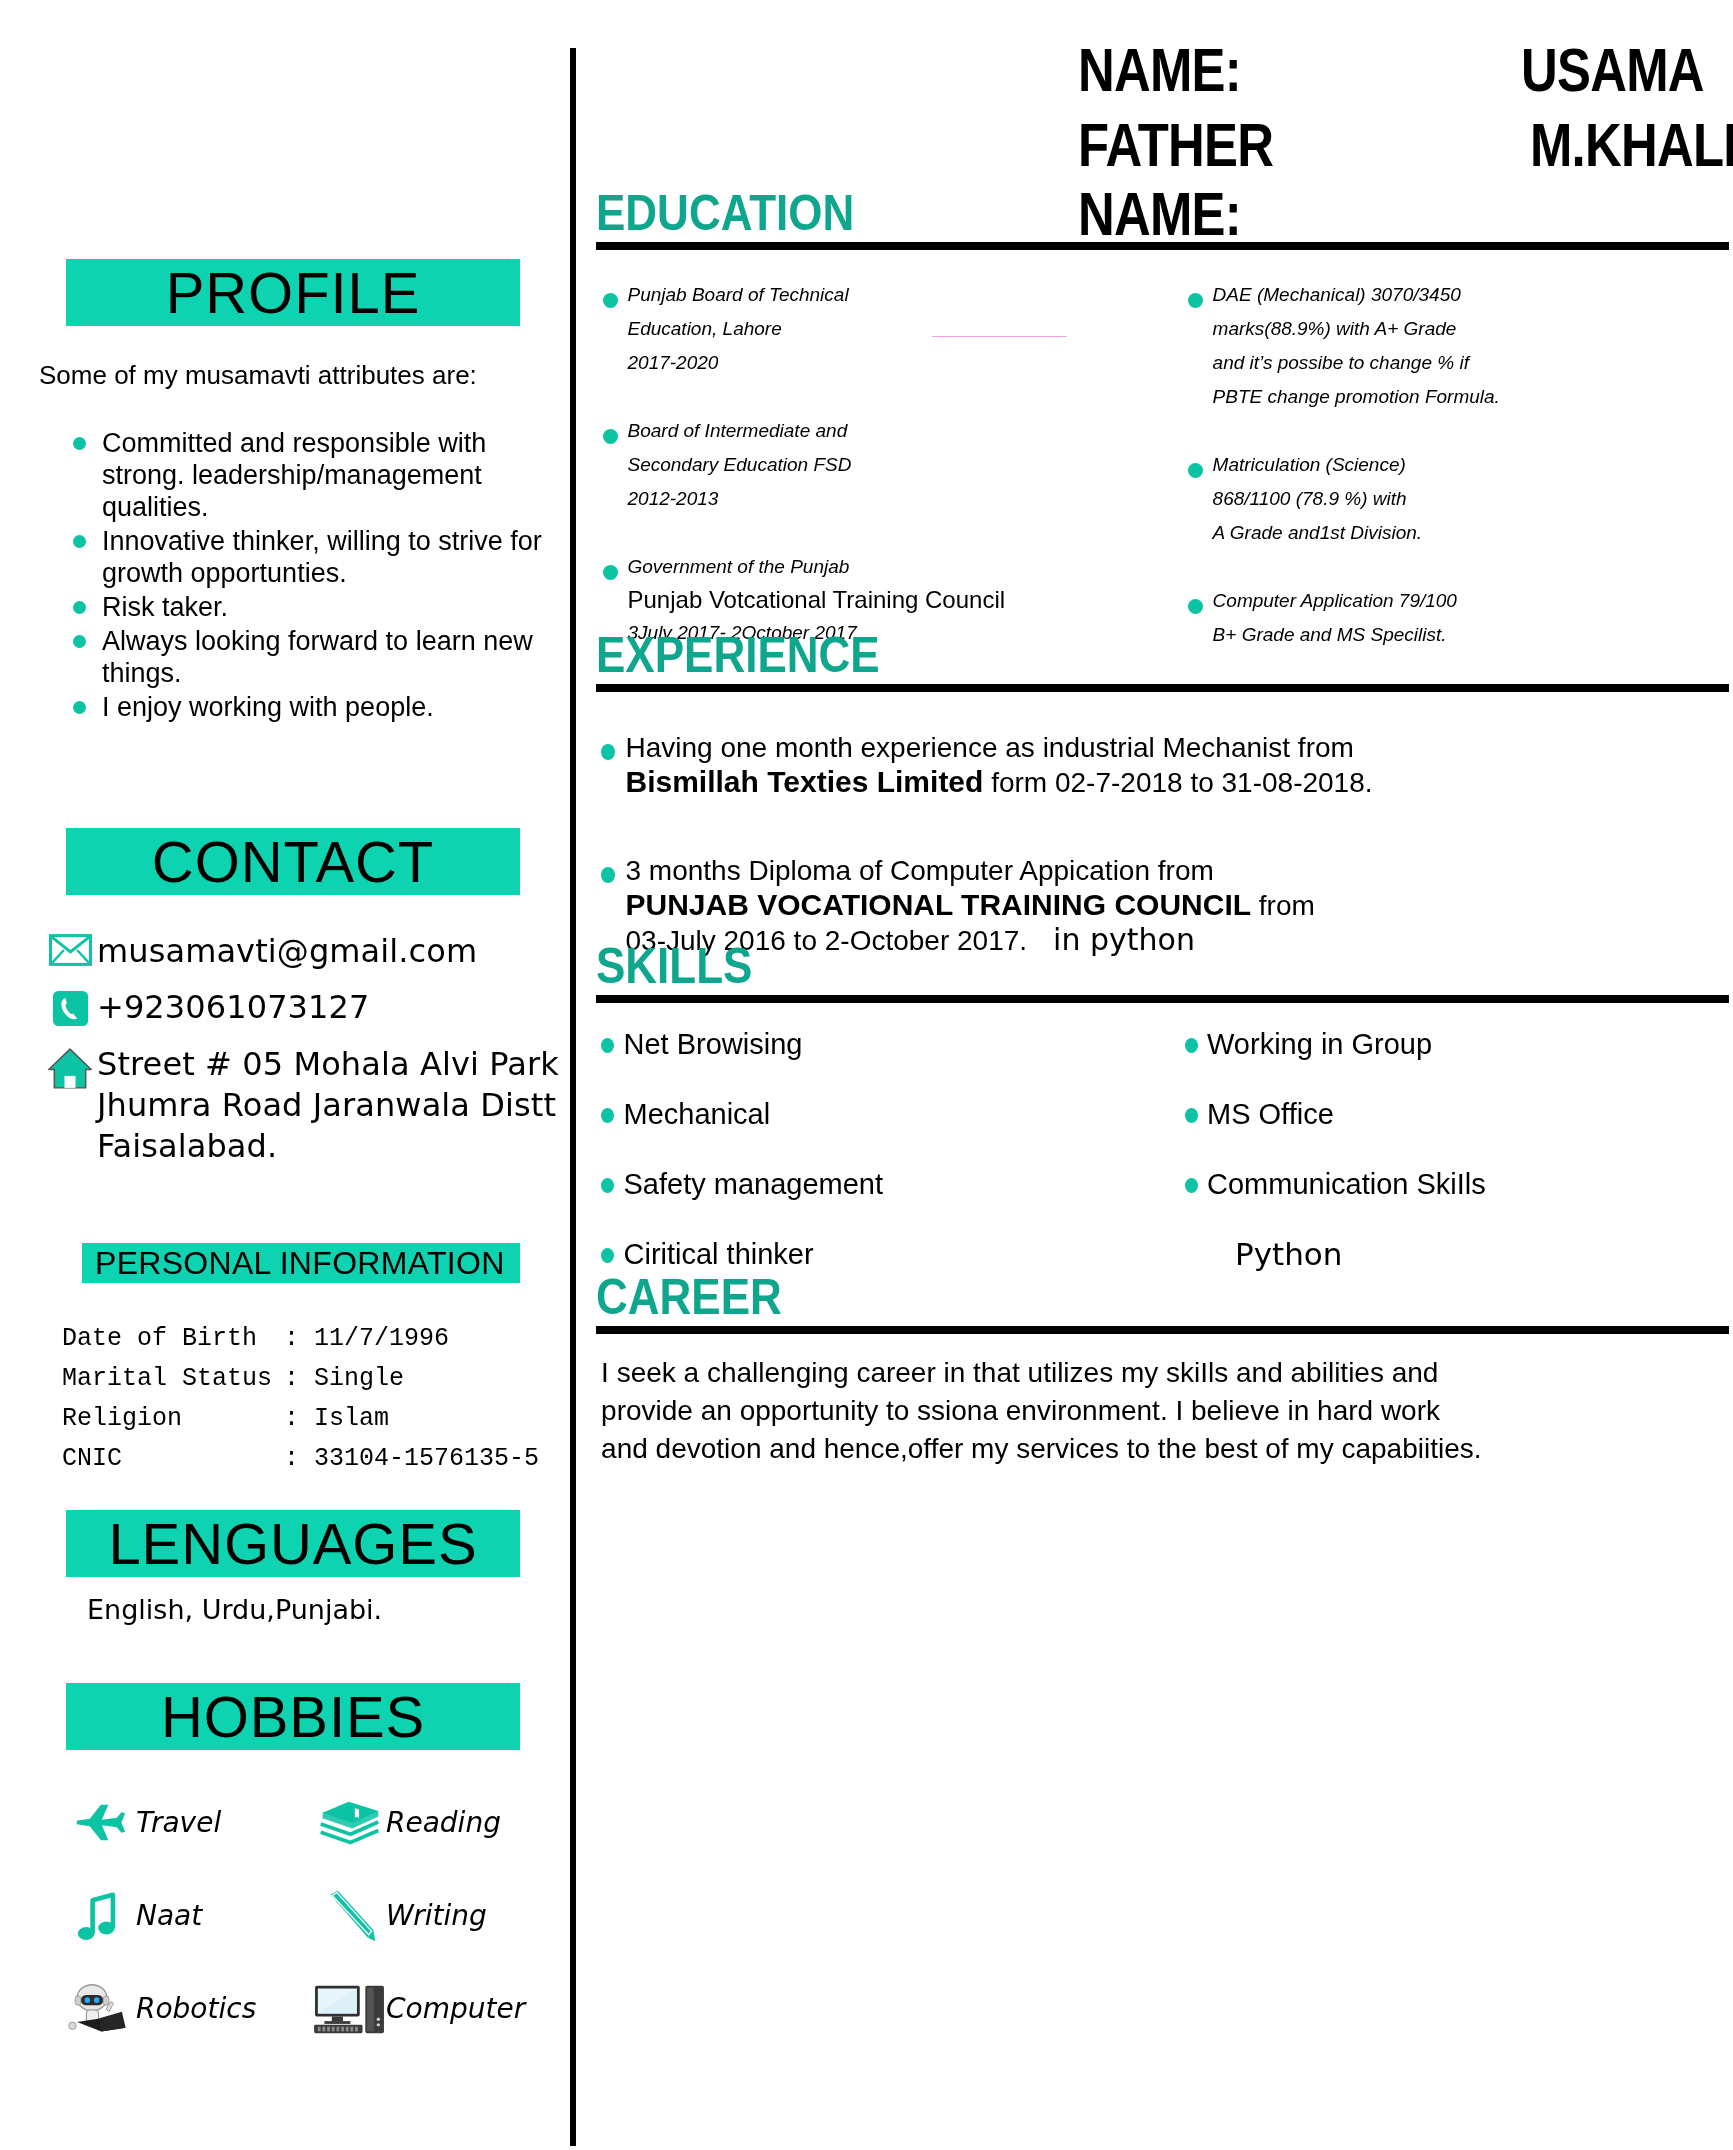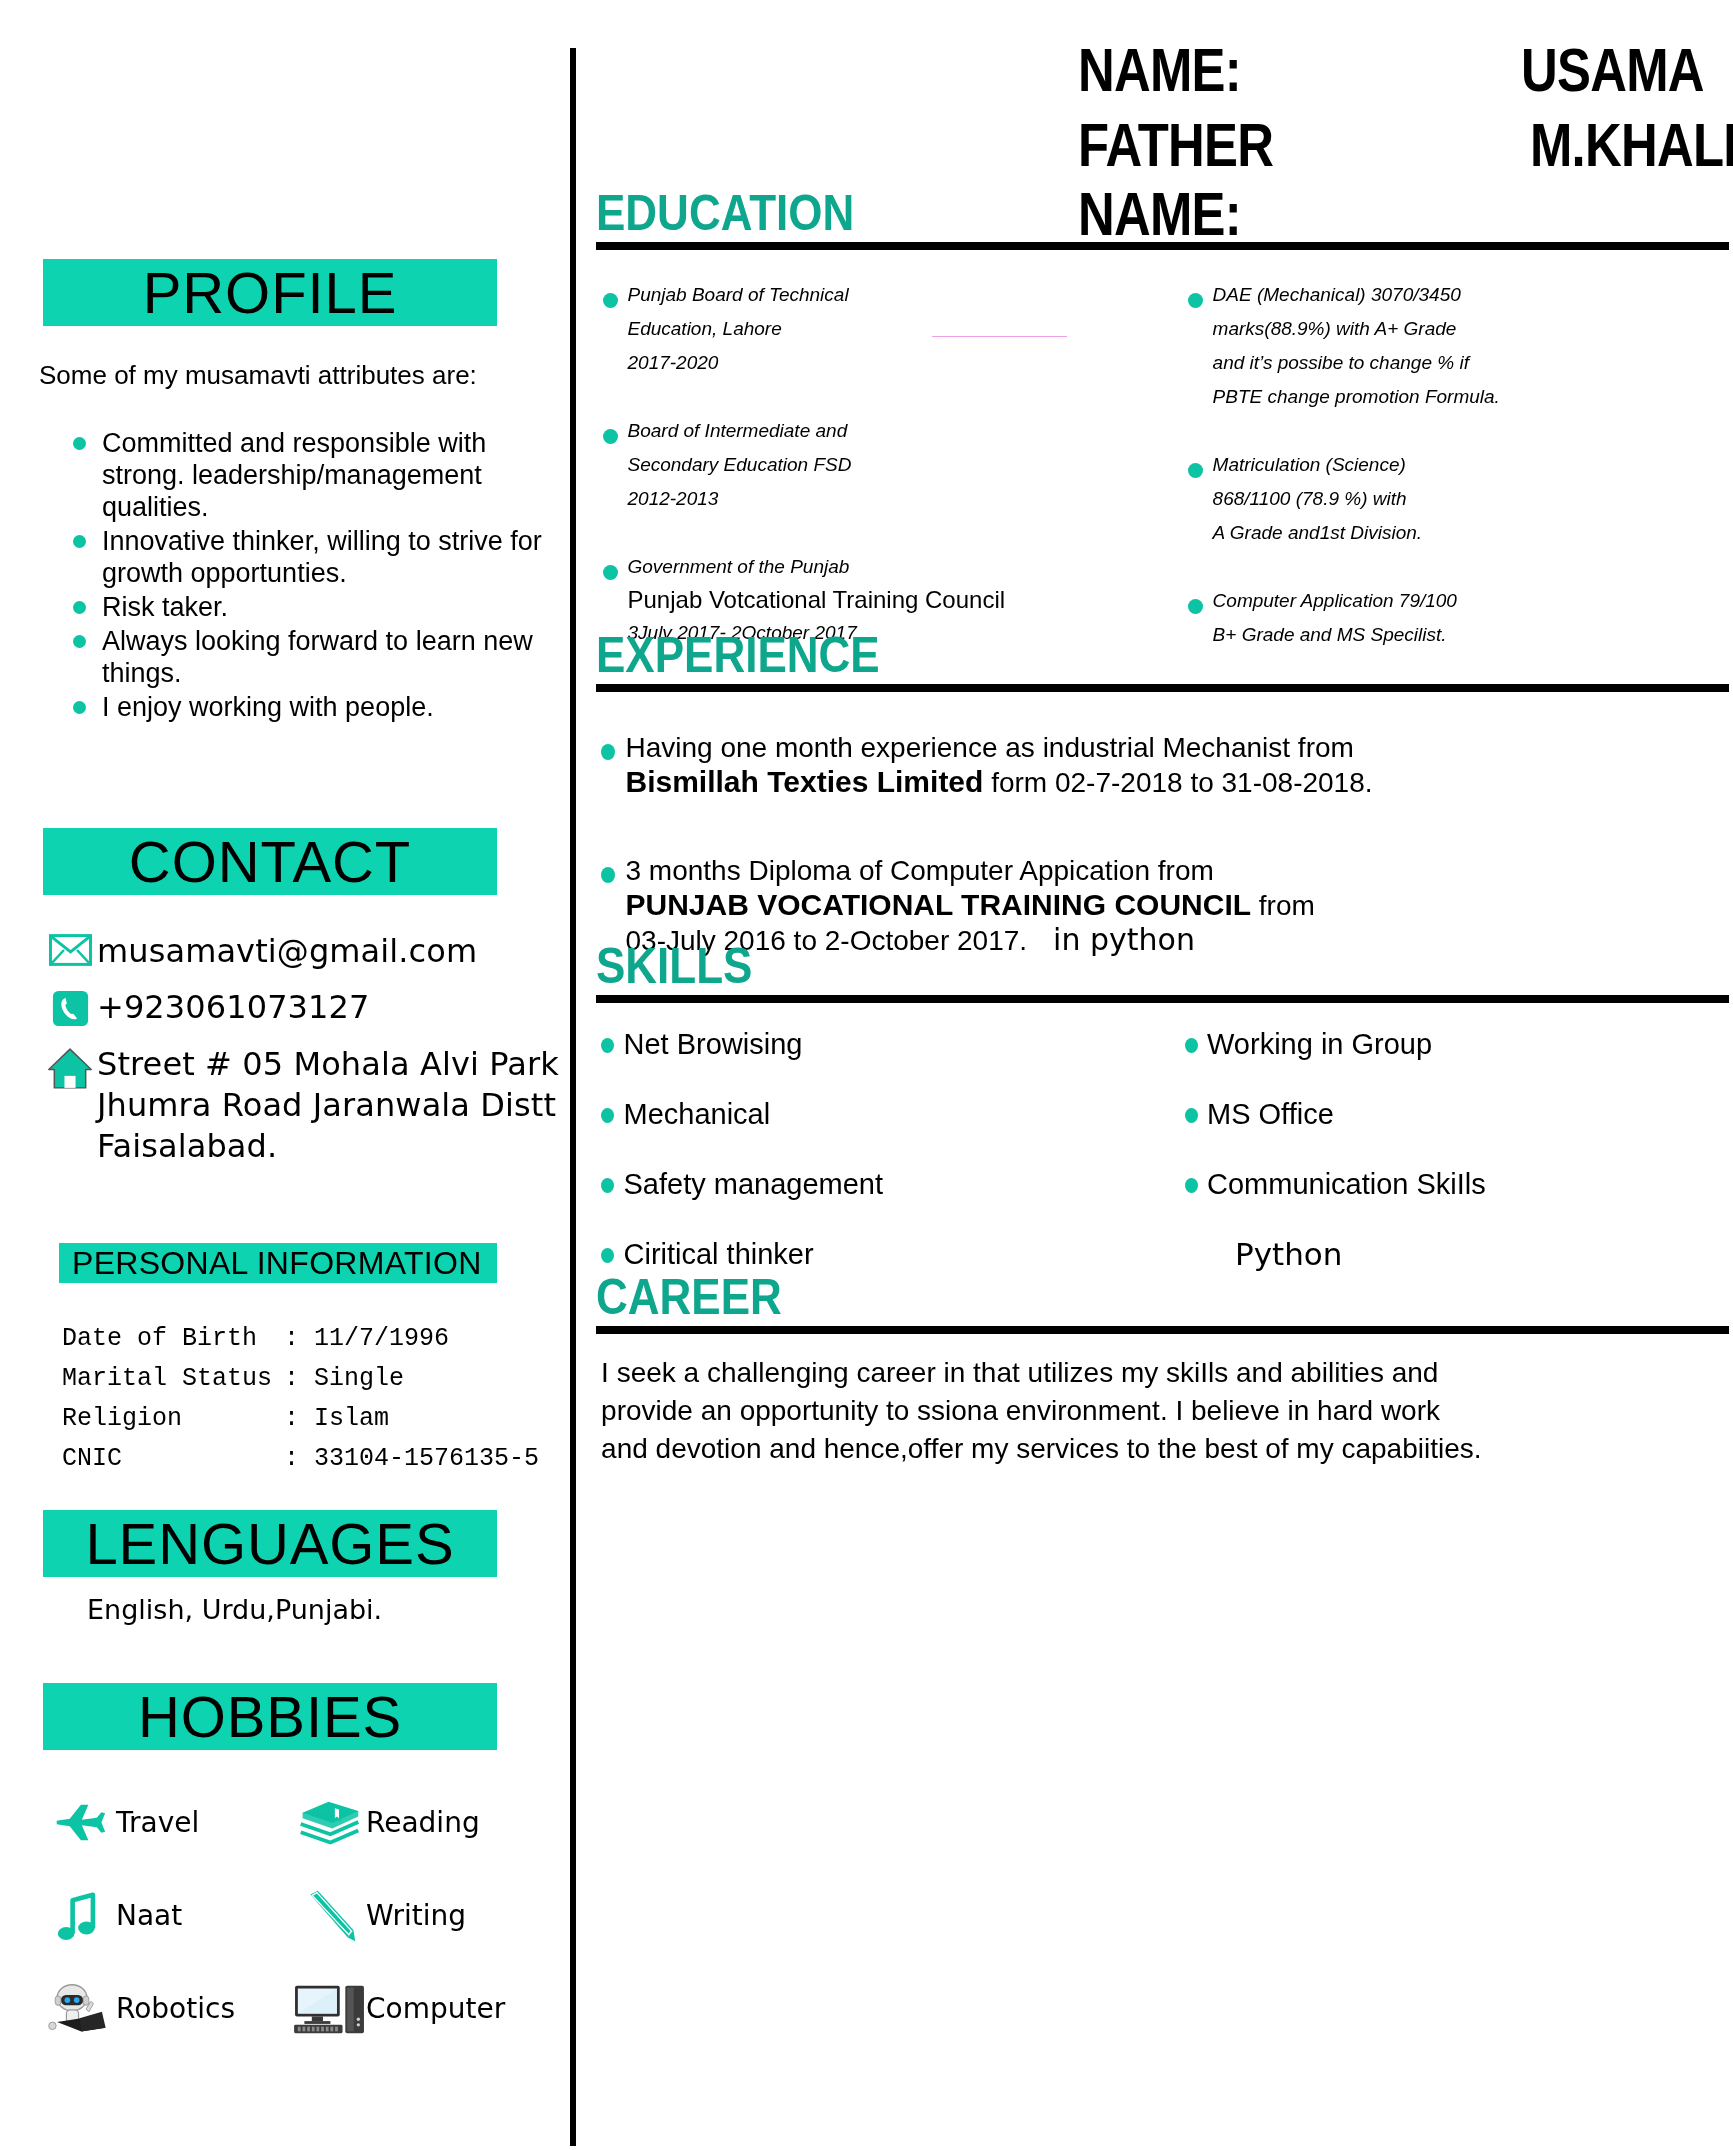--- a/index.html
+++ b/index.html
@@ -13,21 +13,21 @@
   
   #page { position:relative; width:1734px; height:2151px; background:#fff; }
 
   .vrule { position:absolute; left:570px; top:48px; width:5.6px; height:2098px; background:#000; }
 
   
   #left { position:absolute; left:0; top:0; width:570px; height:2151px; }
 
   .bar {
     background:#0ED3B0; display:flex; align-items:center; justify-content:center;
-    color:#000; font-weight:400;
+    color:#000; font-weight:400;margin-left:23px;
   }
   .bar.profile   { position:absolute; left:43px;  top:259px;  width:454px; height:67px;  font-size:58px; letter-spacing:0.9px; }
   .bar.contact   { position:absolute; left:43px;  top:828px;  width:454px; height:67px;  font-size:58px; letter-spacing:0.9px; }
   .bar.personal  { position:absolute; left:59px;  top:1243px; width:438px; height:40px;  font-size:32px; justify-content:flex-start; padding-left:13px; letter-spacing:0.3px;}
   .bar.leng      { position:absolute; left:43px;  top:1510px; width:454px; height:67px;  font-size:58px; letter-spacing:0.9px; }
   .bar.hobbies   { position:absolute; left:43px;  top:1683px; width:454px; height:67px;  font-size:58px; letter-spacing:0.9px;justify-content:center; }
 
   .profile-intro {
     position:absolute; left:39px; top:359px; width:508px;
     font-size:26px; line-height:32px; font-family:"Liberation Sans",sans-serif;
@@ -58,21 +58,21 @@
   .pinfo .prow { display:flex; font-size:25px; line-height:40px; }
   .pinfo .pk { width:222px; flex:0 0 222px; }
   .pinfo .pv { }
 
   .lengtext {
     position:absolute; left:87px; top:1594px; font-size:27px;
     font-family:"DejaVu Sans",sans-serif;
   }
 
   
-  .hgrid { position:absolute; left:43px; top:1776px; width:503px; }
+  .hgrid { position:absolute; left:63px; top:1776px; width:503px;font-style:italic; }
   .hrow { display:flex; align-items:center; height:93px; }
   .hcell { display:flex; align-items:center; width:250px; }
   .hcell .hic { width:73px; flex:0 0 73px; display:flex; align-items:center; justify-content:center; }
   .hcell .hlbl { font-size:28px; font-family:"DejaVu Sans",sans-serif; }
 
   
   #right { position:absolute; left:575px; top:0; width:1159px; height:2151px; }
 
   .hdr-name { position:absolute; top:35px; left:0; width:1159px; }
   .hdr-label, .hdr-value {

